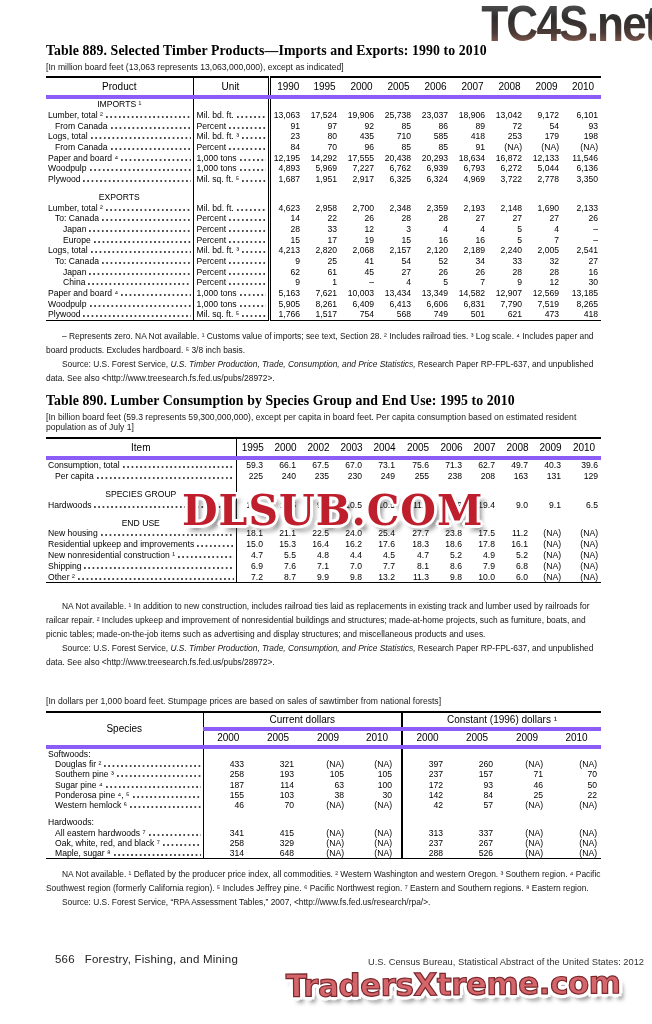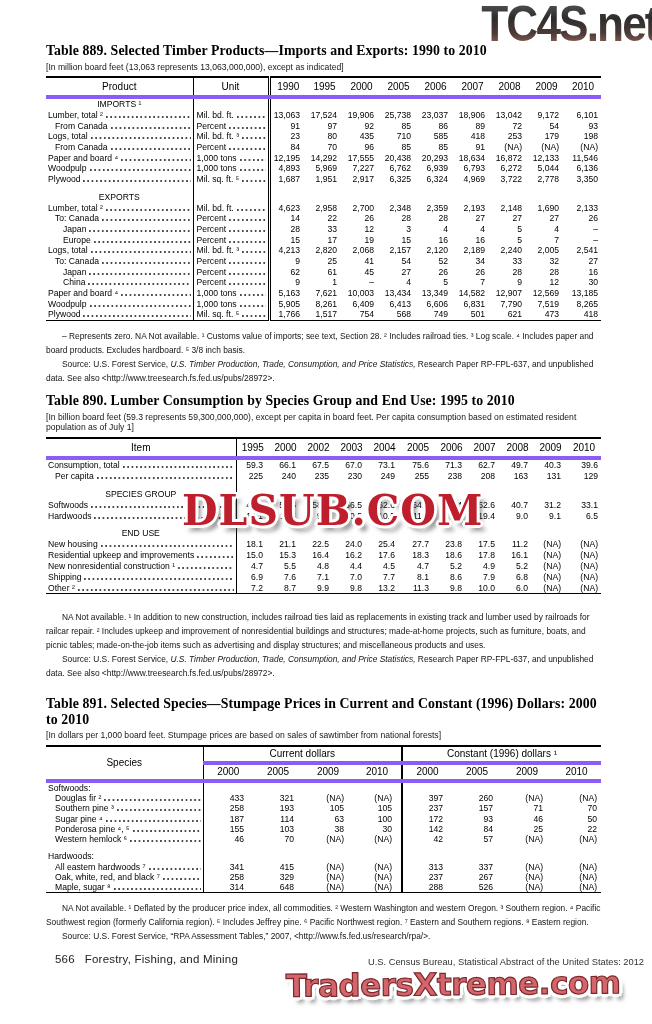--- a/index.html
+++ b/index.html
@@ -683,39 +683,20 @@
               <td class="val"></td>
               <td class="val"></td>
               <td class="val"></td>
               <td class="val"></td>
               <td class="val"></td>
               <td class="val"></td>
             </tr>
             <tr>
               <td class="lbl">
                 <div class="flexw">
-                  <span class="txt">Softwoods</span>
-                  <span class="leader"></span>
-                </div>
-              </td>
-              <td class="val vfirst">47.2</td>
-              <td class="val">54.6</td>
-              <td class="val">58.1</td>
-              <td class="val">56.5</td>
-              <td class="val">62.6</td>
-              <td class="val">64.1</td>
-              <td class="val">62.4</td>
-              <td class="val">52.6</td>
-              <td class="val">40.7</td>
-              <td class="val">31.2</td>
-              <td class="val">33.1</td>
-            </tr>
-            <tr>
-              <td class="lbl">
-                <div class="flexw">
                   <span class="txt">Hardwoods</span>
                   <span class="leader"></span>
                 </div>
               </td>
               <td class="val vfirst">12.1</td>
               <td class="val">11.5</td>
               <td class="val">9.4</td>
               <td class="val">10.5</td>
               <td class="val">10.5</td>
               <td class="val">11.5</td>
@@ -853,21 +834,20 @@
       </div>
     <div class="foot">
       <p>NA Not available. ¹ In addition to new construction, includes railroad ties laid as replacements in existing track and lumber used by railroads for railcar repair. ² Includes upkeep and improvement of nonresidential buildings and structures; made-at-home projects, such as  furniture, boats, and picnic tables; made-on-the-job items such as advertising and display structures; and miscellaneous products and uses.</p>
       <p><span>Source: U.S. Forest Service, </span><i>U.S. Timber Production, Trade, Consumption, and Price Statistics,</i><span> Research Paper RP-FPL-637, and unpublished data. See also &lt;http://www.treesearch.fs.fed.us/pubs/28972&gt;.</span></p>
     </div>
   </section>
 
   <div class="wm-dlsub">DLSUB.COM</div>
 
   <section class="block" id="b891">
-    <h2 class="tbl-title">Table 891. Selected Species—Stumpage Prices in Current and Constant (1996) Dollars: 2000 to 2010</h2>
     <p class="tbl-note">[In dollars per 1,000 board feet. Stumpage prices are based on sales of sawtimber from national forests]</p>
     <div class="tbl-host">
         <table class="dtable">
           <colgroup>
             <col style="width: 157px;">
             <col style="width: 50px;">
             <col style="width: 50px;">
             <col style="width: 50px;">
             <col style="width: 49px;">
             <col style="width: 50px;">

